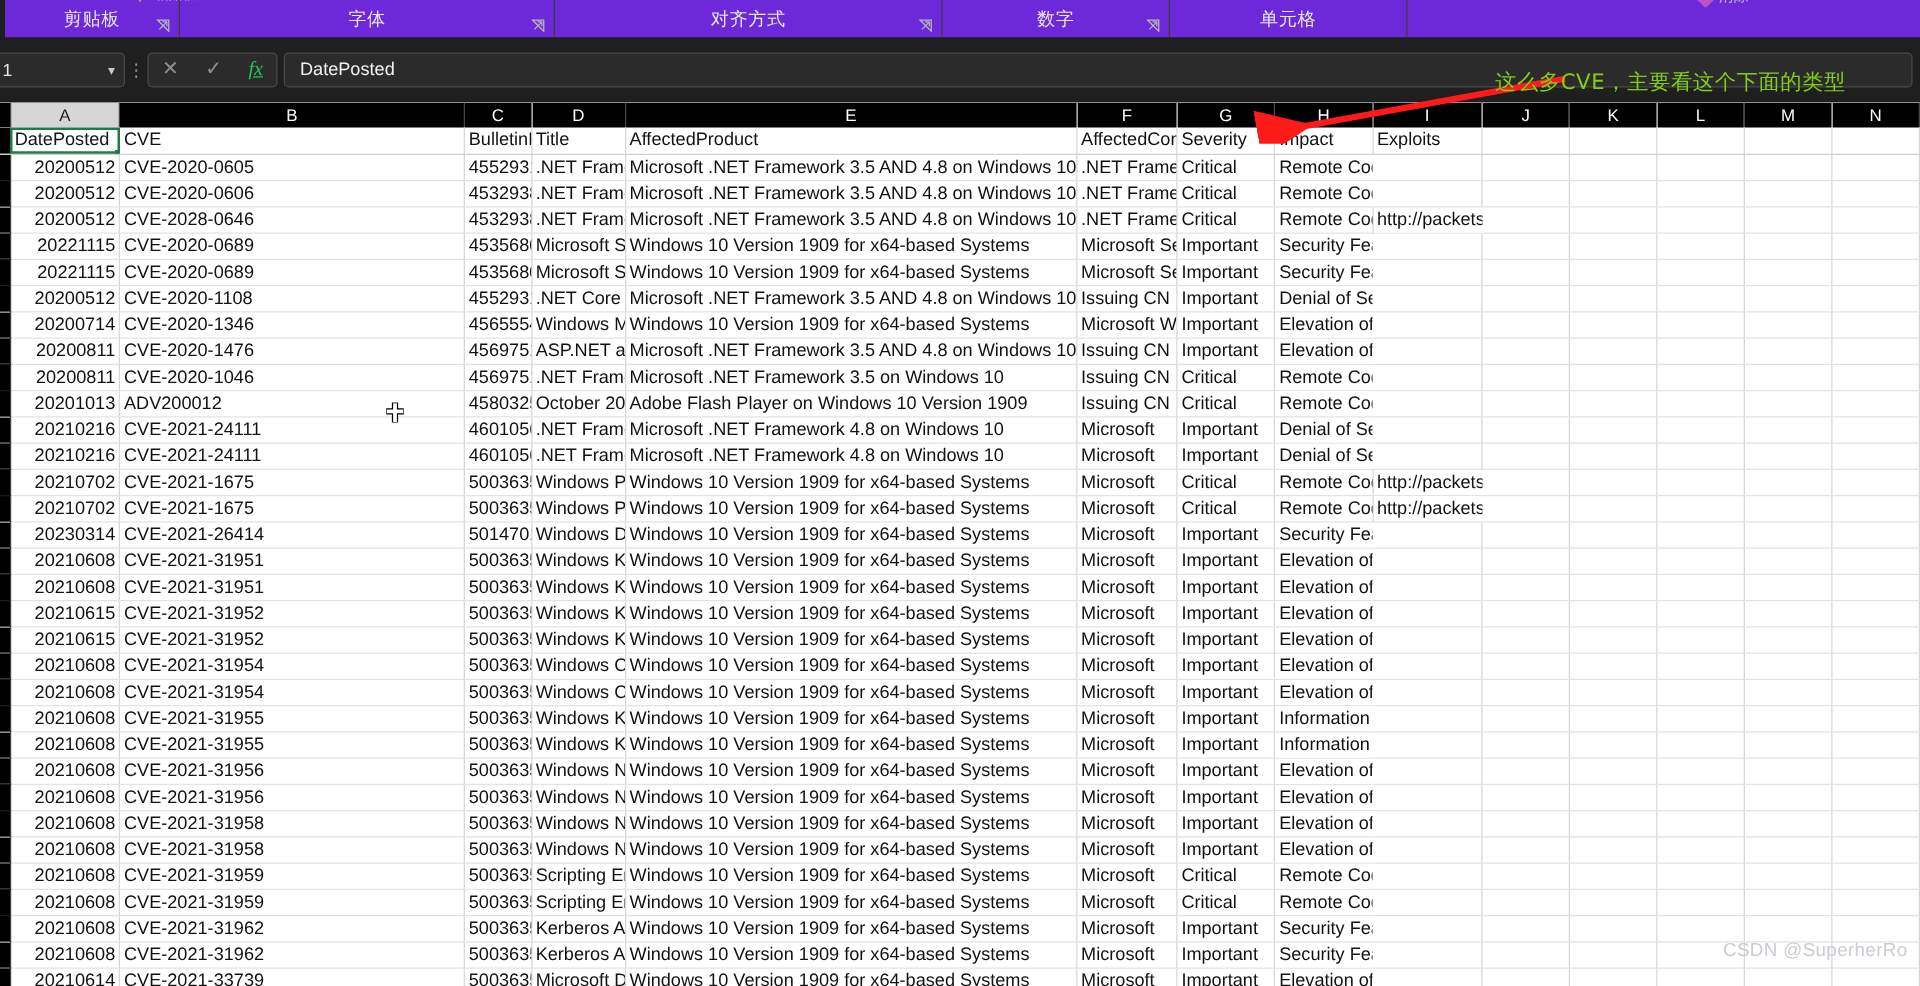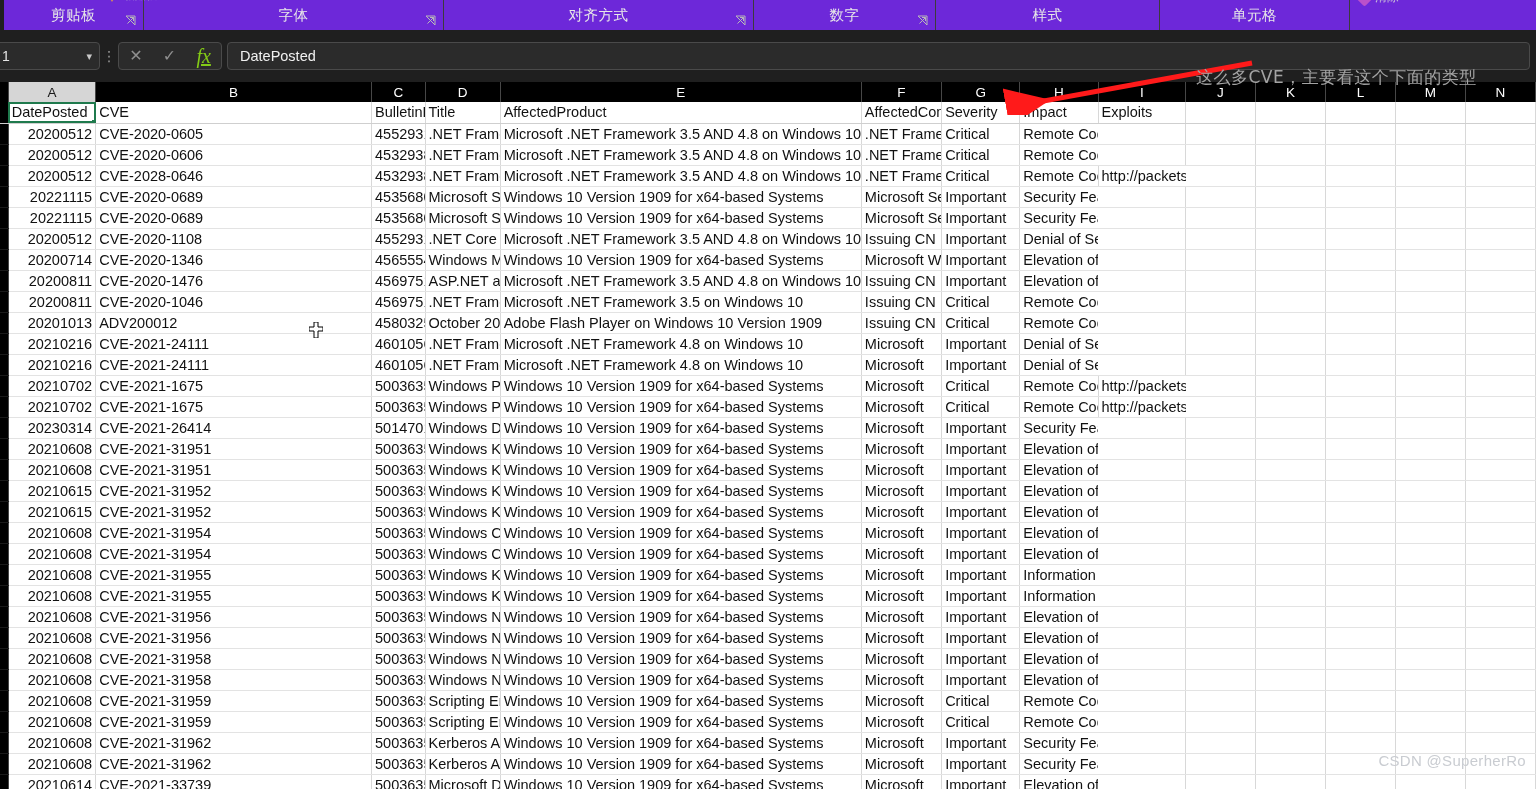--- a/index.html
+++ b/index.html
@@ -77,21 +77,21 @@
     display:flex; align-items:center; justify-content:center;
     color: #9a9a9a; font-size: 14px; letter-spacing: 0;
   }
   #fx-group {
     height: 28px; width: 104px;
     background: #2b2b2b; border: 1px solid #4a4a4a; border-radius: 4px;
     display: flex; align-items: center; justify-content: space-around;
     margin-right: 5px;
   }
   #fx-group .fxbtn { color:#8f8f8f; font-size:16px; line-height:1; padding:0 2px;}
-  #fx-group .fxbtn.italic { font-style: italic; font-family:"Liberation Serif", serif; font-size:20px; color:#84cc16;text-decoration:underline;}
+  #fx-group .fxbtn.italic { font-style: italic; font-family:"Liberation Serif", serif; font-size:16px; color:#22c55e;text-decoration:underline;}
   #formula-input {
     flex: 1; height: 28px; margin-right: 6px;
     background: #2b2b2b; border: 1px solid #4a4a4a; border-radius: 4px;
     color: #f1f1f1; font-size: 14.5px;
     display: flex; align-items: center; padding-left: 12px;
   }
 
   
   #sheet {
     position: absolute; left: 0; top: 82px;
@@ -145,22 +145,22 @@
   }
   
   td.spill { overflow: visible; position: relative; border-right: none; }
   td.spill > span {
     position: absolute; left: 3px; top: 50%; transform: translateY(-50%);
     white-space: nowrap; z-index: 3; background: transparent;
   }
 
   
   #annot-text {
-    position: absolute; left: 1196px; top: 66px;
-    color: #a3a3a3; font-size: 17px; letter-spacing: .5px;
+    position: absolute; left: 1196px; top: 54px;
+    color: #84cc16; font-size: 17px; letter-spacing: .5px;
     white-space: nowrap; z-index: 40;
     font-family: "DejaVu Sans", sans-serif;
   }
   #annot-arrow { position: absolute; left: 1000px; top: 60px; z-index: 40; pointer-events:none; }
 
   
   #cell-cursor {
     position: absolute; left: 309px; top: 322px; z-index: 50;
     width: 14px; height: 16px; pointer-events: none;
   }
@@ -213,23 +213,20 @@
     <div class="ribbon-group" style="width: 182px;">
       <span class="rg-label">数字</span>
       <span class="dialog-launcher">
         <svg width="11" height="11" viewBox="0 0 11 11">
           <path d="M1,1 H10 V10 Z" fill="none" stroke="#b9b9b9" stroke-width="1"></path>
           <path d="M2.5,8.5 L8.5,2.5" stroke="#b9b9b9" stroke-width="1"></path>
           <path d="M8.5,2.5 V6 M8.5,2.5 H5" stroke="#b9b9b9" stroke-width="1"></path>
         </svg>
       </span>
     </div>
-    <div class="ribbon-group" style="width: 224px;">
-      <span class="rg-label">样式</span>
-    </div>
     <div class="ribbon-group" style="width: 190px;">
       <span class="rg-label">单元格</span>
     </div>
     <div id="clear-fragment">
     <div class="diamond"></div>
     <span>清除</span>
   </div>
 </div>
 
 <div id="formula-bar">

